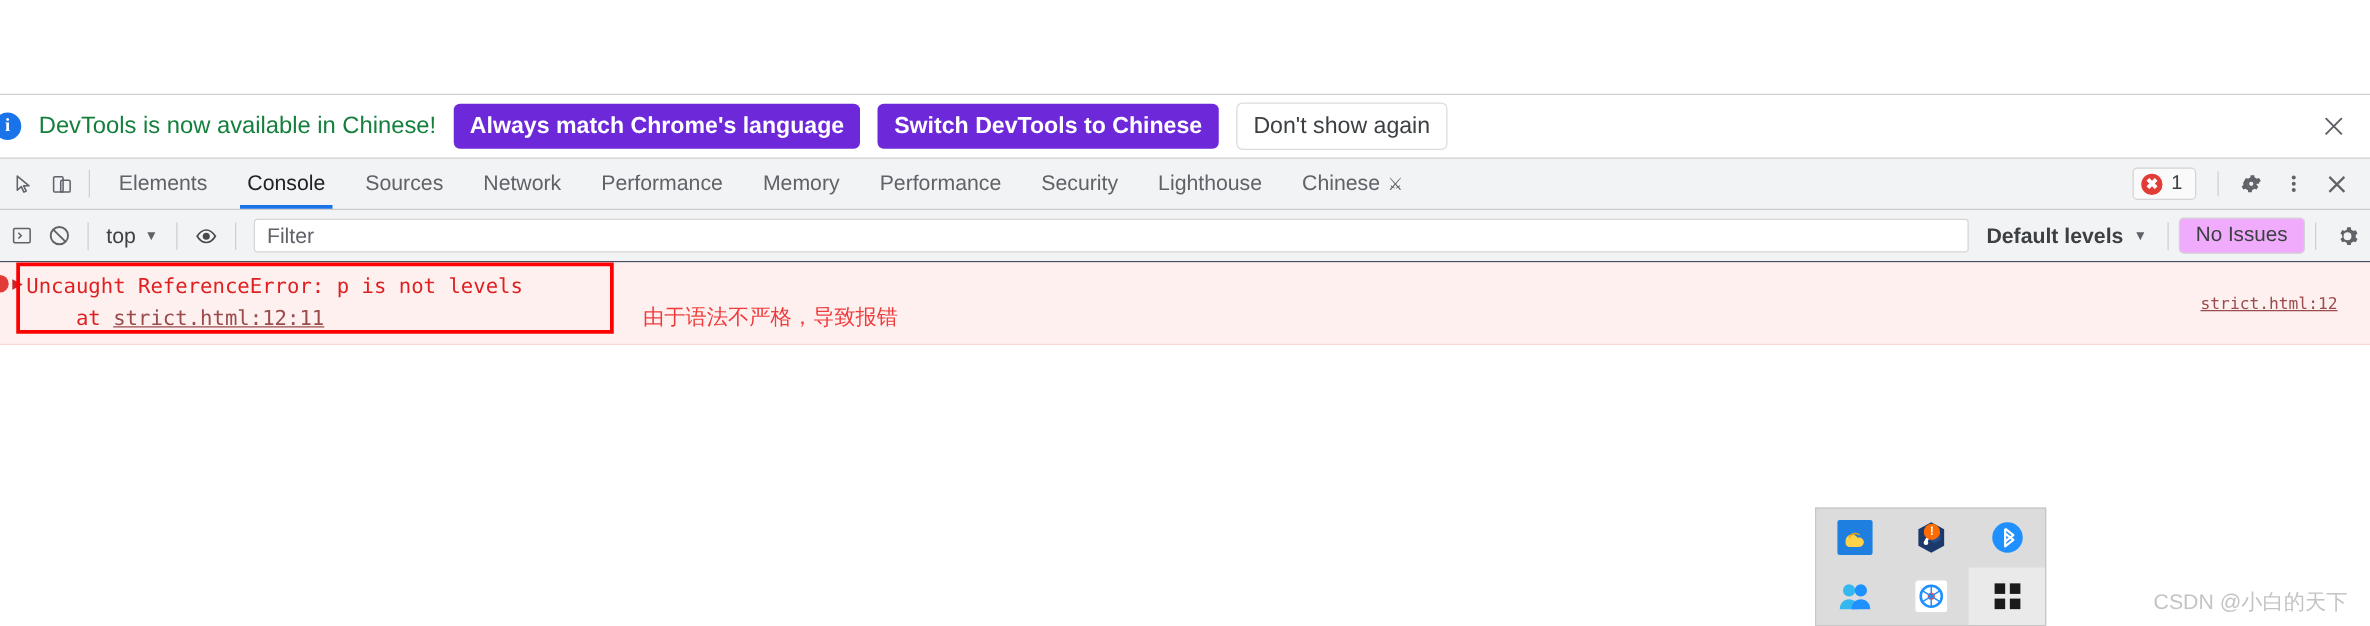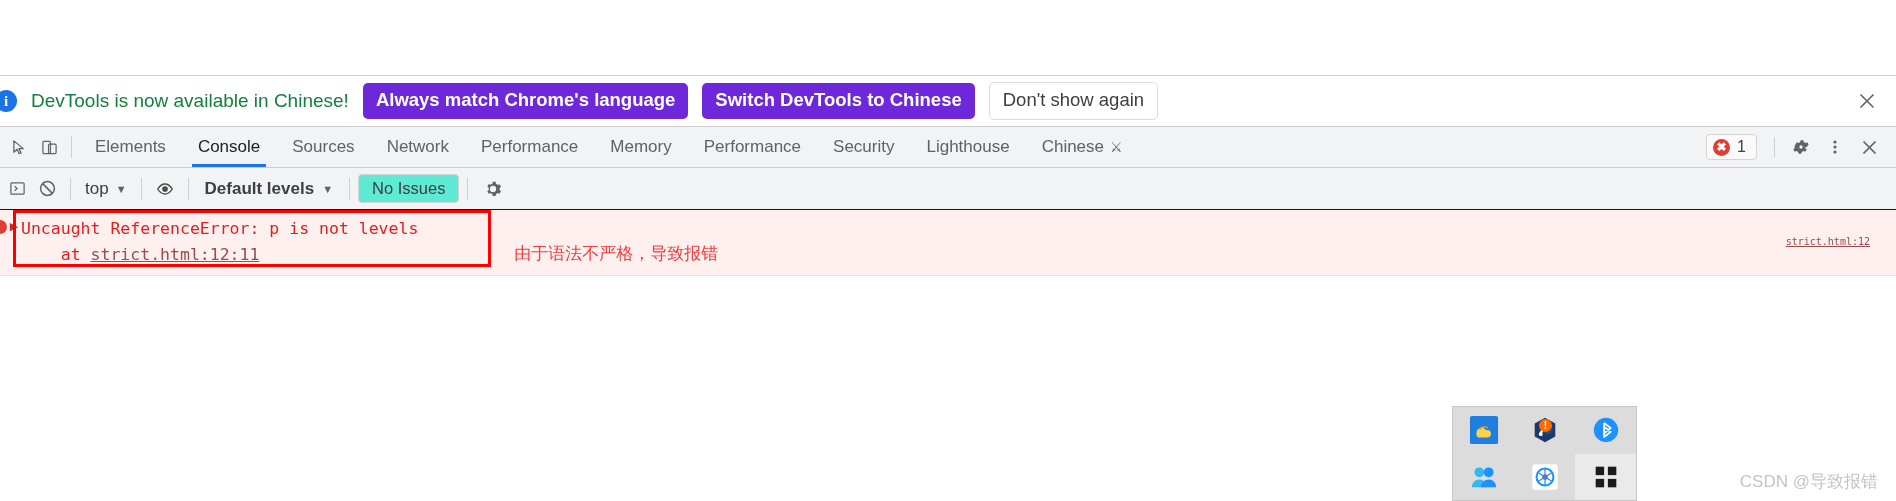--- a/index.html
+++ b/index.html
@@ -116,21 +116,21 @@
     margin:0 6px; padding:0 10px;
     font-size:17px; color:#5f6368;
     display:flex; align-items:center;
     font-family:"Liberation Sans", sans-serif;
   }
   .levels{
     display:flex; align-items:center; gap:8px;
     font-size:17px; color:#3c4043; padding:3px 8px; cursor:pointer; white-space:nowrap;font-weight:bold;
   }
   .issues-btn{
-    border:1px solid #d4d4d4; border-radius:4px; background:#5eead4;
+    border:1px solid #d4d4d4; border-radius:4px; background:#f0abfc;
     font-size:16.5px; color:#3c4043; padding:4px 13px; cursor:pointer; white-space:nowrap;
   }
 
   
   .console{ position:relative; background:#ffffff; height:243px; }
   .msg-row{
     position:relative;
     background:#fff0f0;
     border-bottom:1px solid #ffd6d6;
     min-height:52px;
@@ -150,21 +150,21 @@
   }
   .msg-text a{ color:#9a4b4b; text-decoration:underline; cursor:pointer; }
   .annot{
     font-family:"Liberation Sans", sans-serif;
     color:#ef3b3b; font-size:17px;
     margin-left:96px; padding-top:26px; white-space:nowrap;text-align:center;
   }
   .src-link{
     position:absolute; right:26px; top:26px;
     font-family:"DejaVu Sans Mono","Liberation Mono",monospace;
-    font-size:10px; color:#9a4b4b; text-decoration:underline; cursor:pointer;text-align:center;
+    font-size:13px; color:#9a4b4b; text-decoration:underline; cursor:pointer;text-align:center;
   }
   
   .red-box{
     position:absolute; left:13px; top:0px;
     width:478px; height:57px;
     border:3px solid #ff0000; pointer-events:none;
   }
 
   
   .tray{
@@ -304,20 +304,21 @@
       <span class="caret">▼</span>
     </div>
     <div class="fb-sep"></div>
     <div class="tb-icon">
       <svg width="20" height="20" viewBox="0 0 22 22">
         <path d="M11 5.5C6.5 5.5 3 11 3 11s3.5 5.5 8 5.5 8-5.5 8-5.5-3.5-5.5-8-5.5z" fill="none" stroke="#4a4a4a" stroke-width="1.5"></path>
         <circle cx="11" cy="11" r="3.1" fill="#4a4a4a"></circle>
       </svg>
     </div>
     <div class="fb-sep"></div>
+    <div class="filter-input" placeholder="Filter">Filter</div>
     <div class="levels">
       <span>Default levels</span>
       <span class="caret">▼</span>
     </div>
     <div class="fb-sep"></div>
     <button class="issues-btn">No Issues</button>
     <div class="fb-sep"></div>
     <div class="icon-btn">
       <svg width="20" height="20" viewBox="0 0 19 19">
         <path fill="#5f6368" d="M15.8 9.5c0-.35-.04-.68-.1-1.01l1.42-1.09-1.41-2.44-1.67.64a5.45 5.45 0 0 0-1.75-1.01L12.04 2.7H9.22l-.25 1.77a5.45 5.45 0 0 0-1.75 1.01l-1.67-.64L4.14 7.4l1.42 1.09c-.6.33-.1.66-.1 1.01s.4.68.1 1.01L4.14 11.6l1.41 2.44 1.67-.64c.5.45 1.1.8 1.75 1.01l.25 1.77h2.82l.25-1.77a5.45 5.45 0 0 0 1.75-1.01l1.67.64 1.41-2.44-1.42-1.09c.06-.33.1-.66.1-1.01zM9.5 12.5a3 3 0 1 1 0-6 3 3 0 0 1 0 6z"></path>
@@ -379,14 +380,14 @@
     <div class="tray-cell hl">
       <svg class="tray-ic" viewBox="0 0 32 32">
         <rect x="5" y="5" width="9" height="9" fill="#1b1b1b"></rect>
         <rect x="18" y="5" width="9" height="9" fill="#1b1b1b"></rect>
         <rect x="5" y="18" width="9" height="9" fill="#1b1b1b"></rect>
         <rect x="18" y="18" width="9" height="9" fill="#1b1b1b"></rect>
       </svg>
     </div>
   </div>
 
-  <div class="watermark">CSDN @导致报错</div>
+  <div class="watermark">CSDN @小白的天下</div>
 </div>
 
 </body></html>

